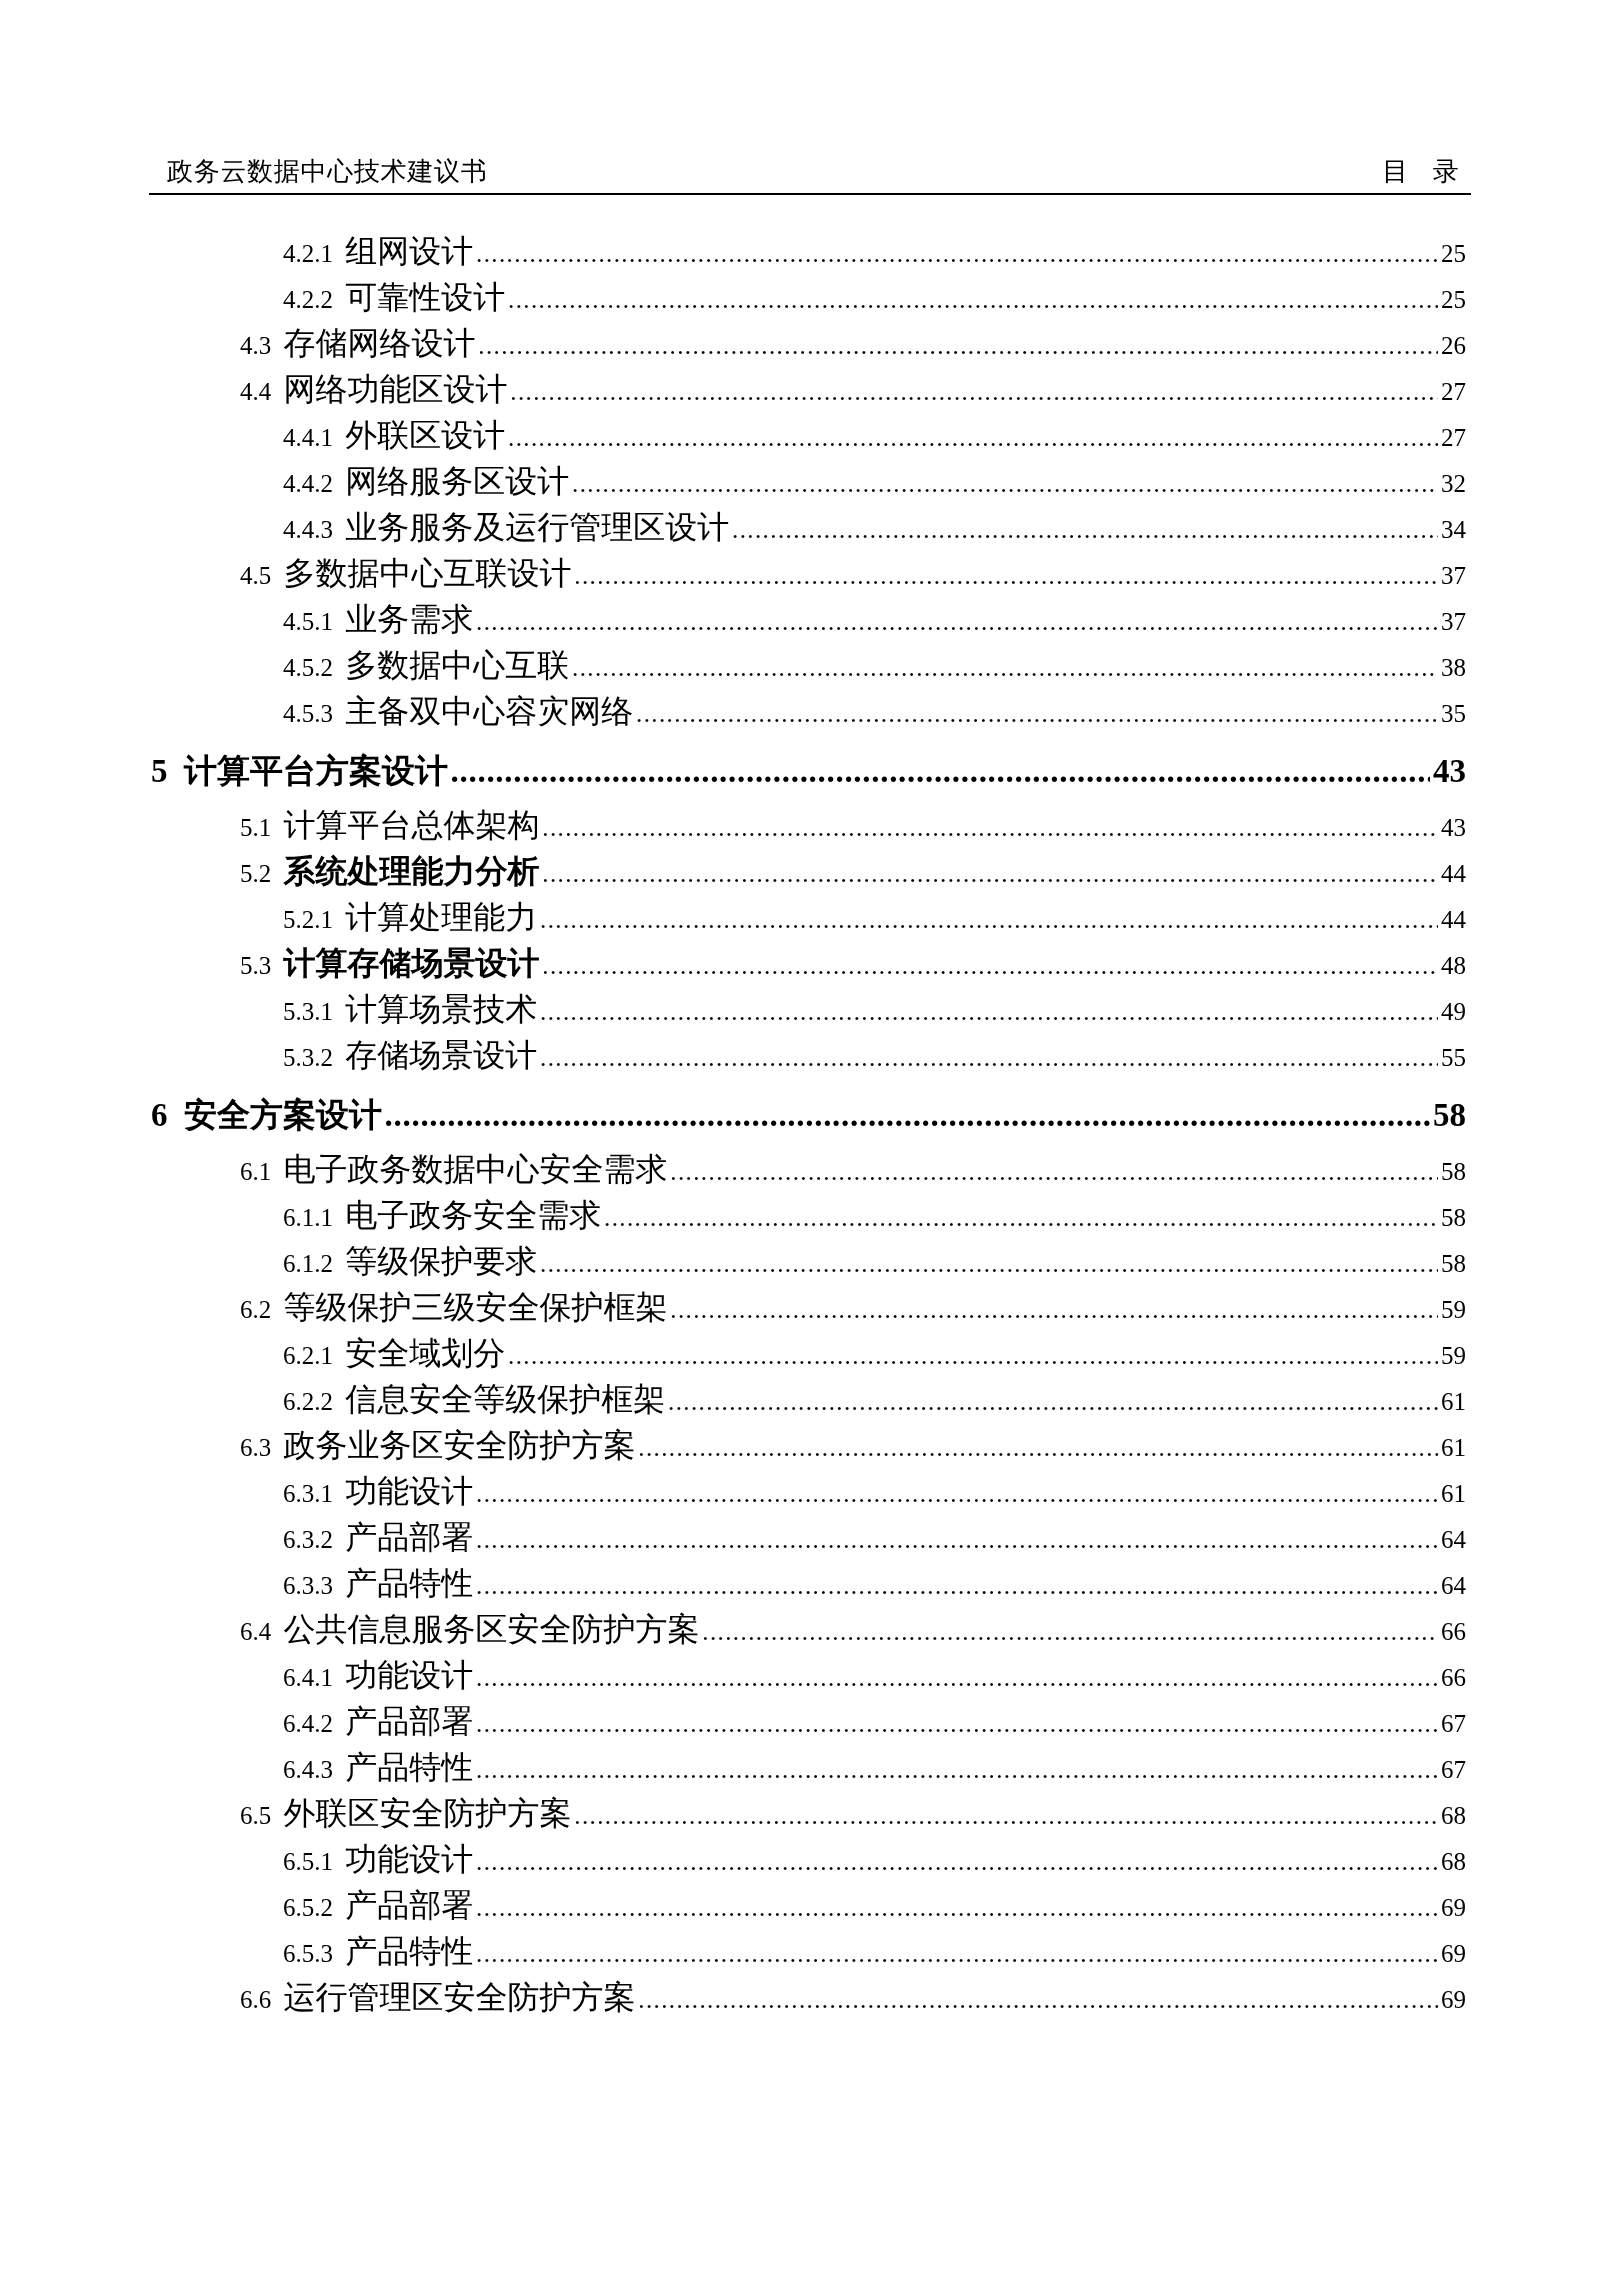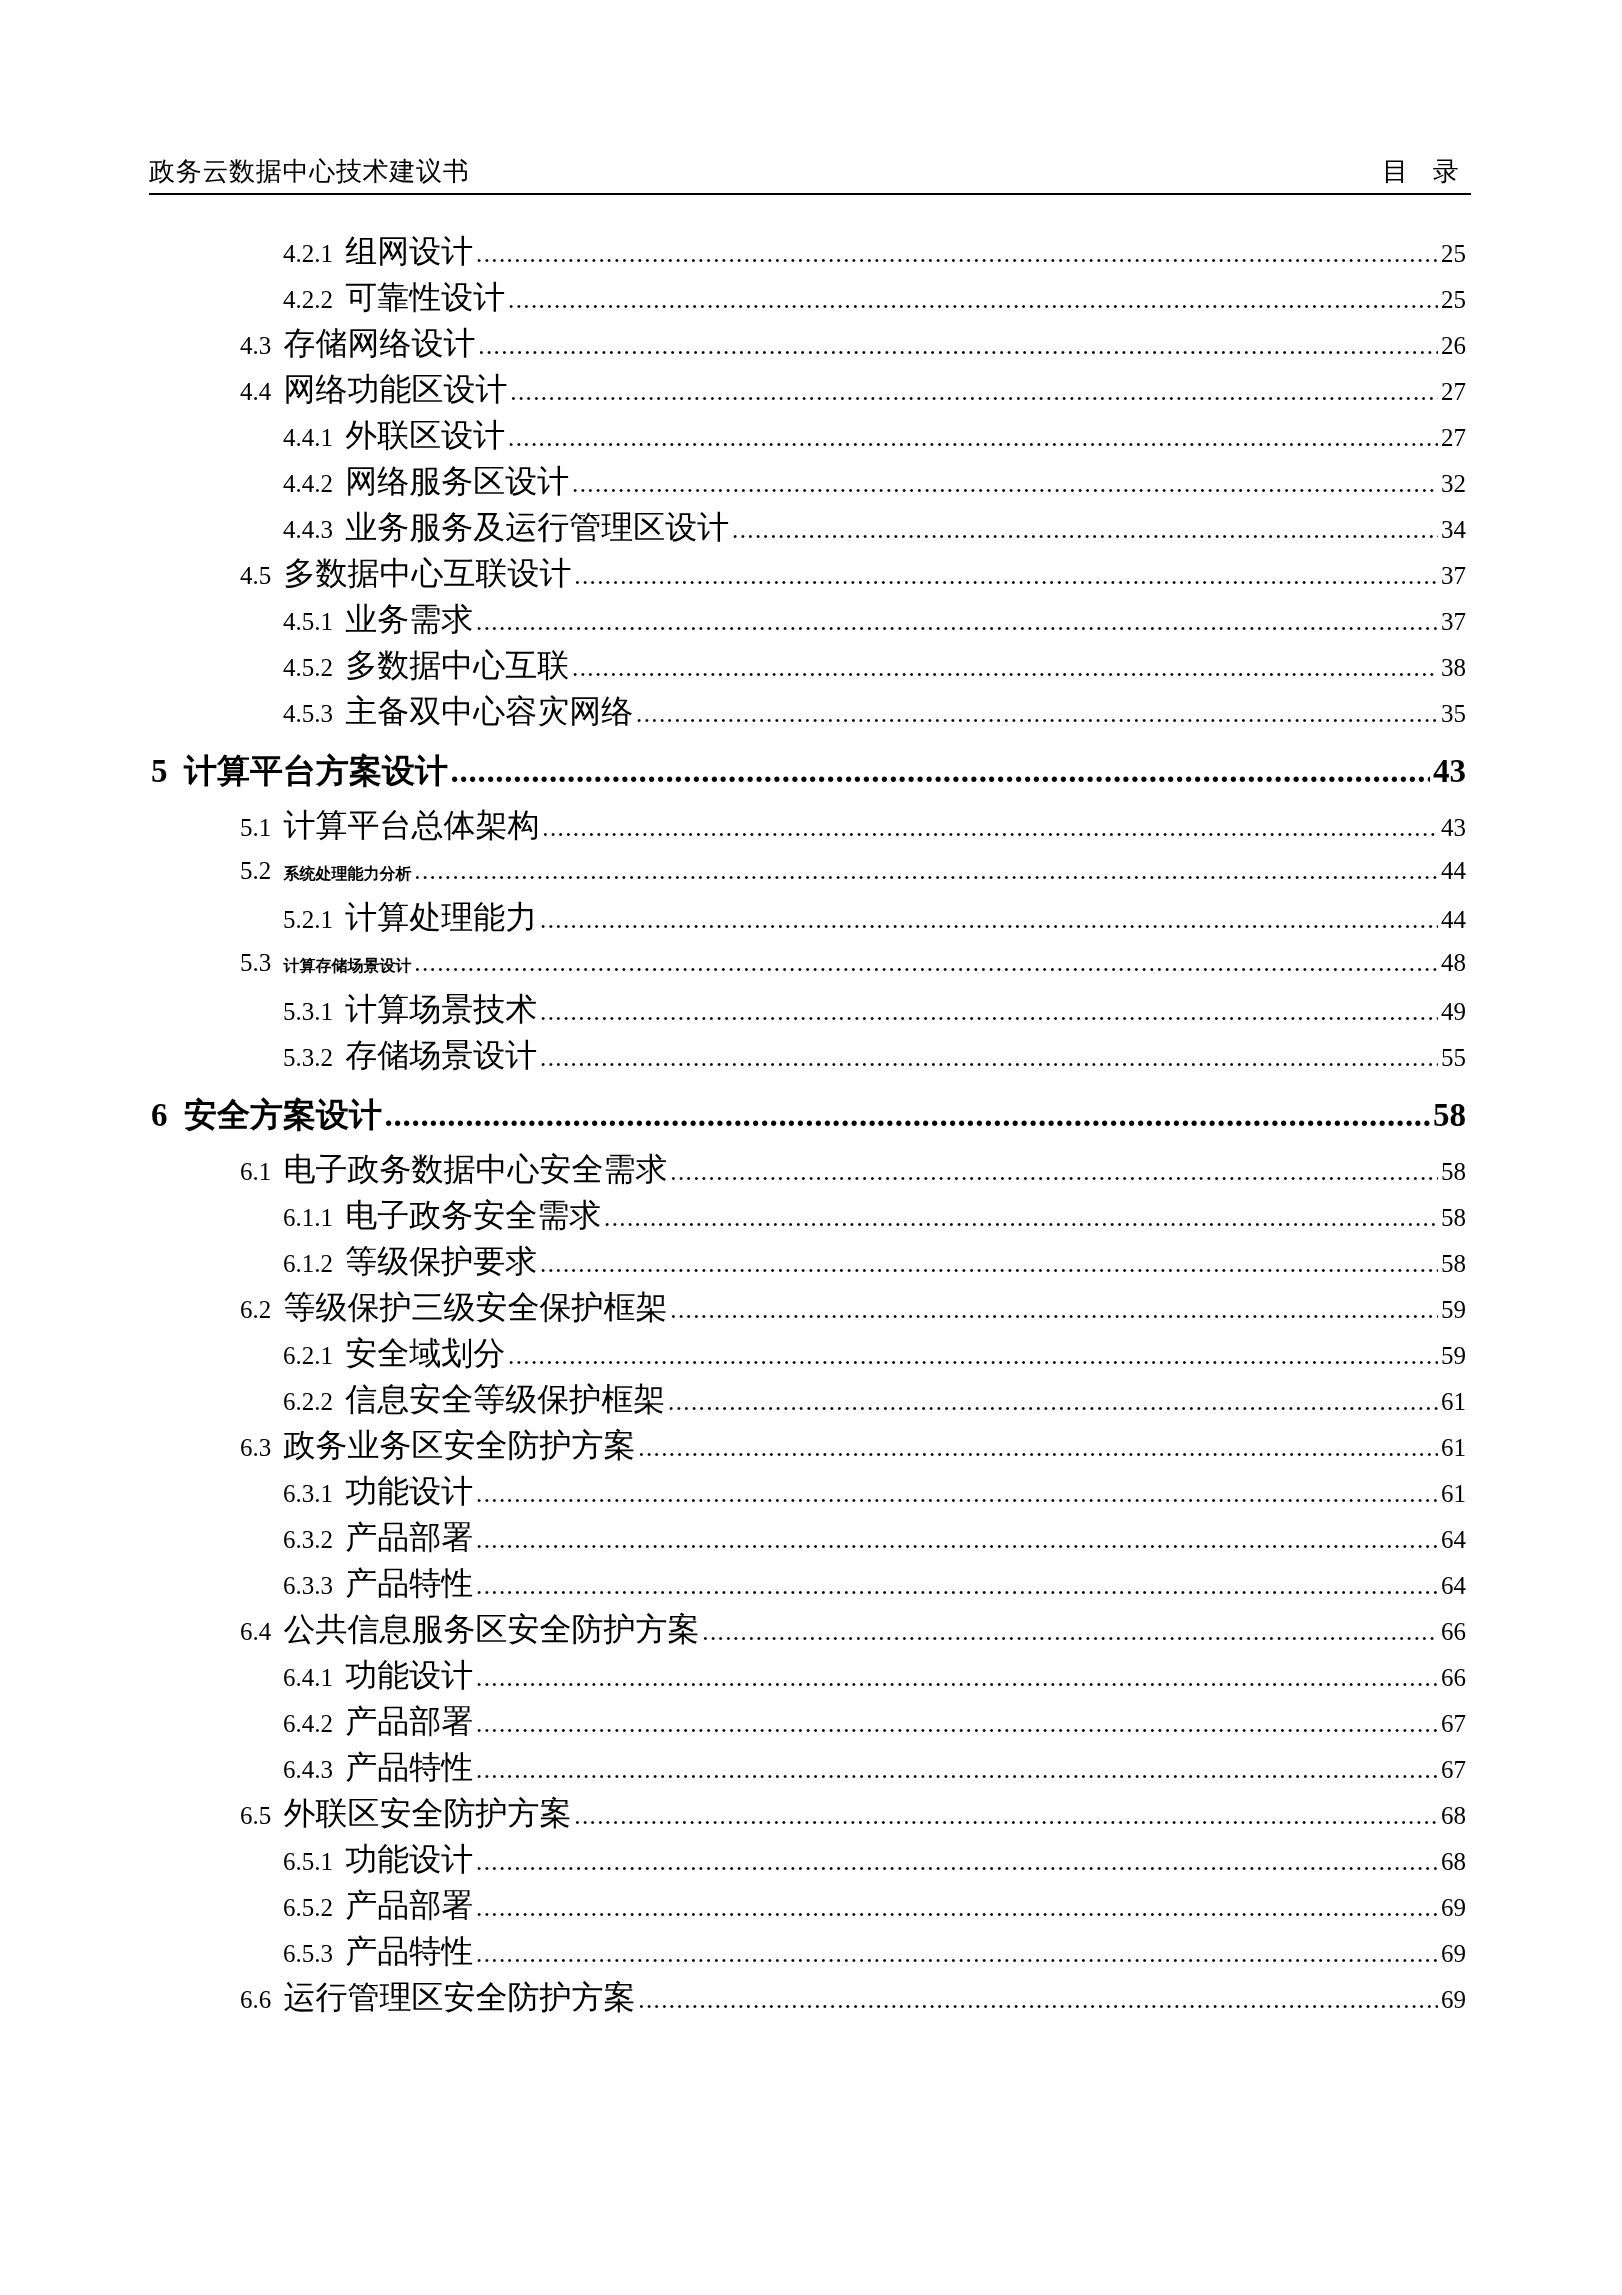--- a/index.html
+++ b/index.html
@@ -1,37 +1,37 @@
 <!DOCTYPE html>
 <html style="font-size:11px"><head>
 <meta charset="utf-8">
 <style>
   html, body { margin:0; padding:0; background:#ffffff; }
   body { width:1623px; height:2295px; position:relative; overflow:hidden;
          font-family:"Liberation Serif","DejaVu Serif",serif; color:#000; }
   .header { position:absolute; left:149px; top:151px; width:1322px; height:44px; }
-  .header .title { position:absolute; left:0; top:5.5px; font-size:26px; line-height:30px; letter-spacing:0.7px; }
+  .header .title { position:absolute; left:18px; top:5.5px; font-size:26px; line-height:30px; letter-spacing:0.7px; }
   .header .right { position:absolute; right:12.3px; top:5.5px; font-size:26px; line-height:30px; word-spacing:0; }
   .header .right span { display:inline-block; }
   .header .right .gap { width:24.5px; }
   .header .rule { position:absolute; left:0; right:0; top:42px; height:2px; background:#000; }
 
   .toc { position:absolute; left:151px; top:228px; width:1315px; }
   .row { display:flex; align-items:baseline; height:46px; font-size:25px; line-height:46px; white-space:nowrap; }
   .row .num { flex:0 0 auto; }
   .row .text { flex:0 0 auto; margin-left:12.3px; }
   .row .leader { flex:1 1 auto; overflow:hidden; letter-spacing:1.4px; margin:0 2.7px; }
   .row .leader::before { content:"........................................................................................................................................................................................................................................................................................................................"; }
   .row .page { flex:0 0 auto; text-align:right; }
   .lvl2 { padding-left:89px; }
   .lvl3 { padding-left:132px; }
   .chapter { height:61px; line-height:61px; font-size:33px; font-weight:bold; margin-top:6.8px; }
   .chapter .text { margin-left:16.4px; font-family:Liberation Mono, monospace; }
   .chapter .leader { letter-spacing:0.7px; }
-  .bold-title .text { font-weight:bold; font-family:"DejaVu Sans",sans-serif; font-size:16px; }
+  .bold-title .text { font-weight:bold; font-family:"DejaVu Sans",sans-serif; font-size:32px; }
   .row .text.cjk { font-family:Liberation Sans, sans-serif; font-size:32px; }
 </style>
 </head>
 <body>
 
 <div class="header">
   <span class="title">政务云数据中心技术建议书</span>
   <span class="right">
     <span>目</span><span class="gap"></span><span>录</span>
   </span>

